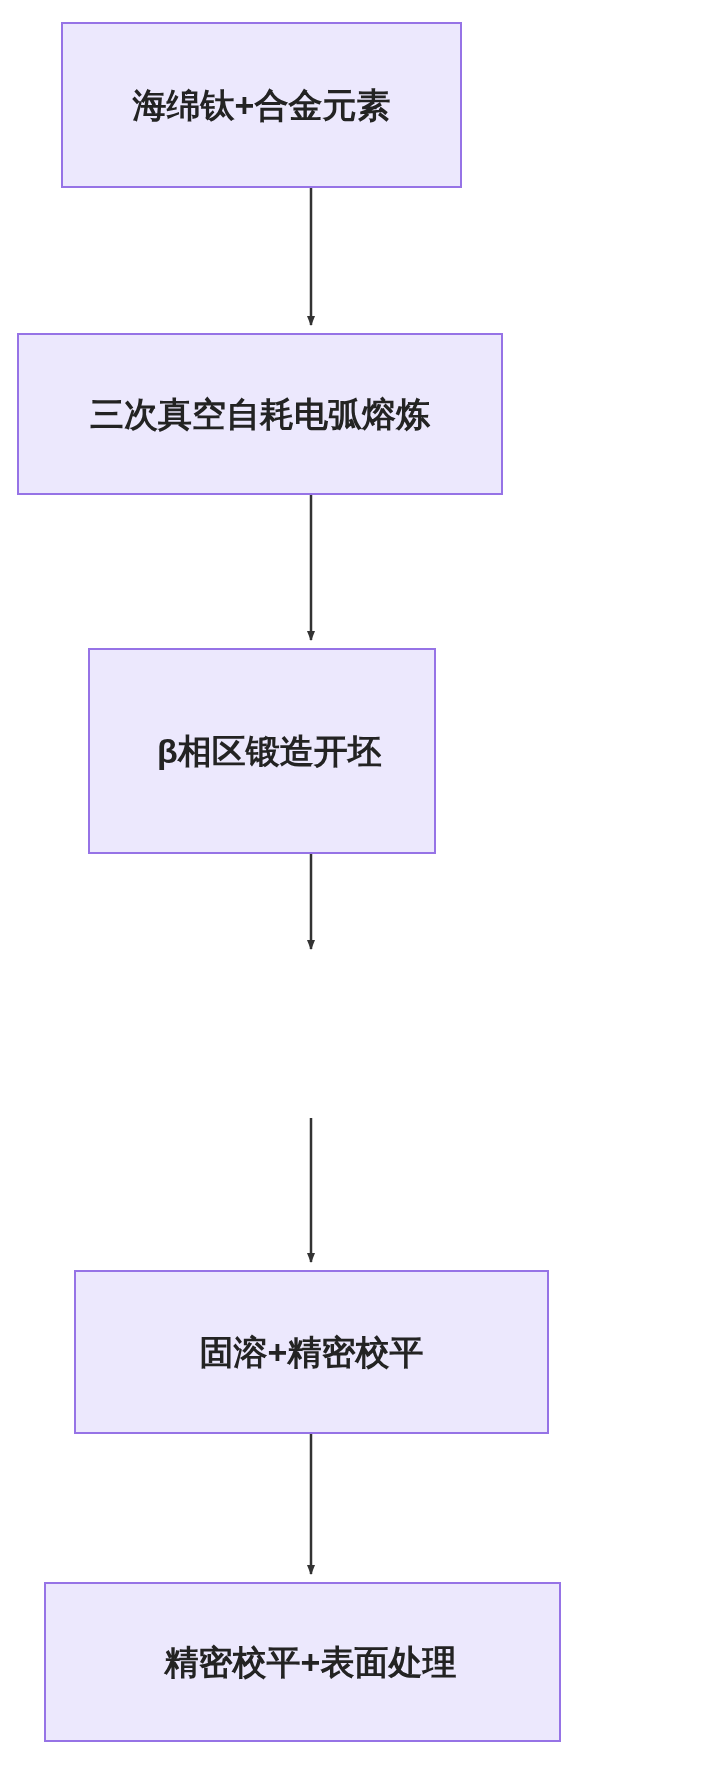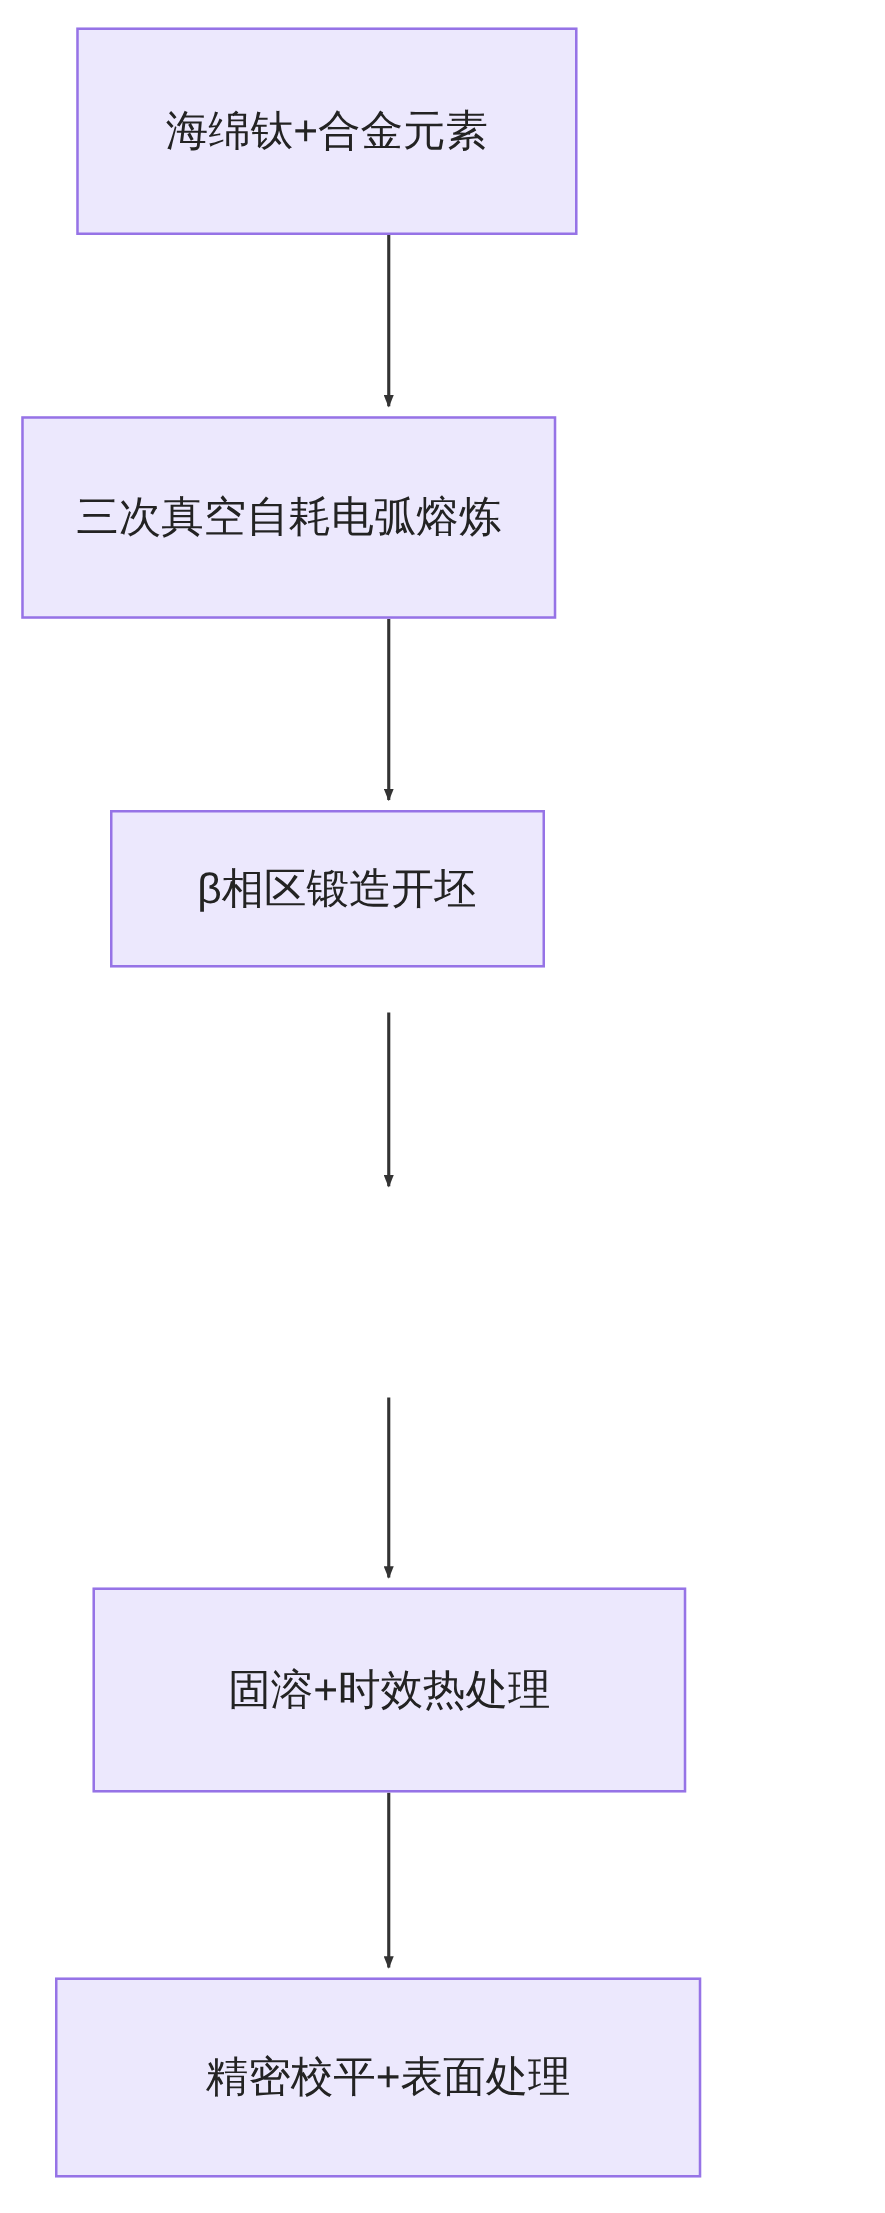--- a/index.html
+++ b/index.html
@@ -35,26 +35,26 @@
     align-items: center;
     justify-content: center;
   }
   .node-label {
     font-size: 34px;
     line-height: 1.2;
     color: #232323;
     text-align: center;
     letter-spacing: 0px;
     white-space: nowrap;
-    font-weight: 400;
+    font-weight: 700;
   }
   
   .n0 { left: 61px;  top: 22px;   width: 401px; height: 166px; }
-  .n1 { left: 17px;  top: 333px;  width: 428px; height: 162px; }
-  .n2 { left: 88px;  top: 648px;  width: 348px; height: 126px; padding-left: 15px; }
+  .n1 { left: 17px;  top: 333px;  width: 486px; height: 162px; }
+  .n2 { left: 88px;  top: 648px;  width: 348px; height: 206px; padding-left: 15px; }
   .n3 { left: 110px; top: 957px;  width: 404px; height: 161px; }
   .n4 { left: 74px;  top: 1270px; width: 475px; height: 164px; }
   .n5 { left: 44px;  top: 1582px; width: 517px; height: 160px; padding-left: 16px; }
 </style>
 </head>
 <body>
 
 <div id="flowchart-canvas">
 
   <svg class="edge-layer" viewBox="0 0 708 1770" width="708" height="1770" xmlns="http://www.w3.org/2000/svg">
@@ -88,20 +88,20 @@
   <div class="node n1">
     <span class="node-label">三次真空自耗电弧熔炼</span>
   </div>
 
   <div class="node n2">
     <span class="node-label">β相区锻造开坯</span>
   </div>
 
 
   <div class="node n4">
-    <span class="node-label">固溶+时效热处理</span>
+    <span class="node-label">固溶+精密校平</span>
   </div>
 
   <div class="node n5">
     <span class="node-label">精密校平+表面处理</span>
   </div>
 
 </div>
 
 </body></html>

